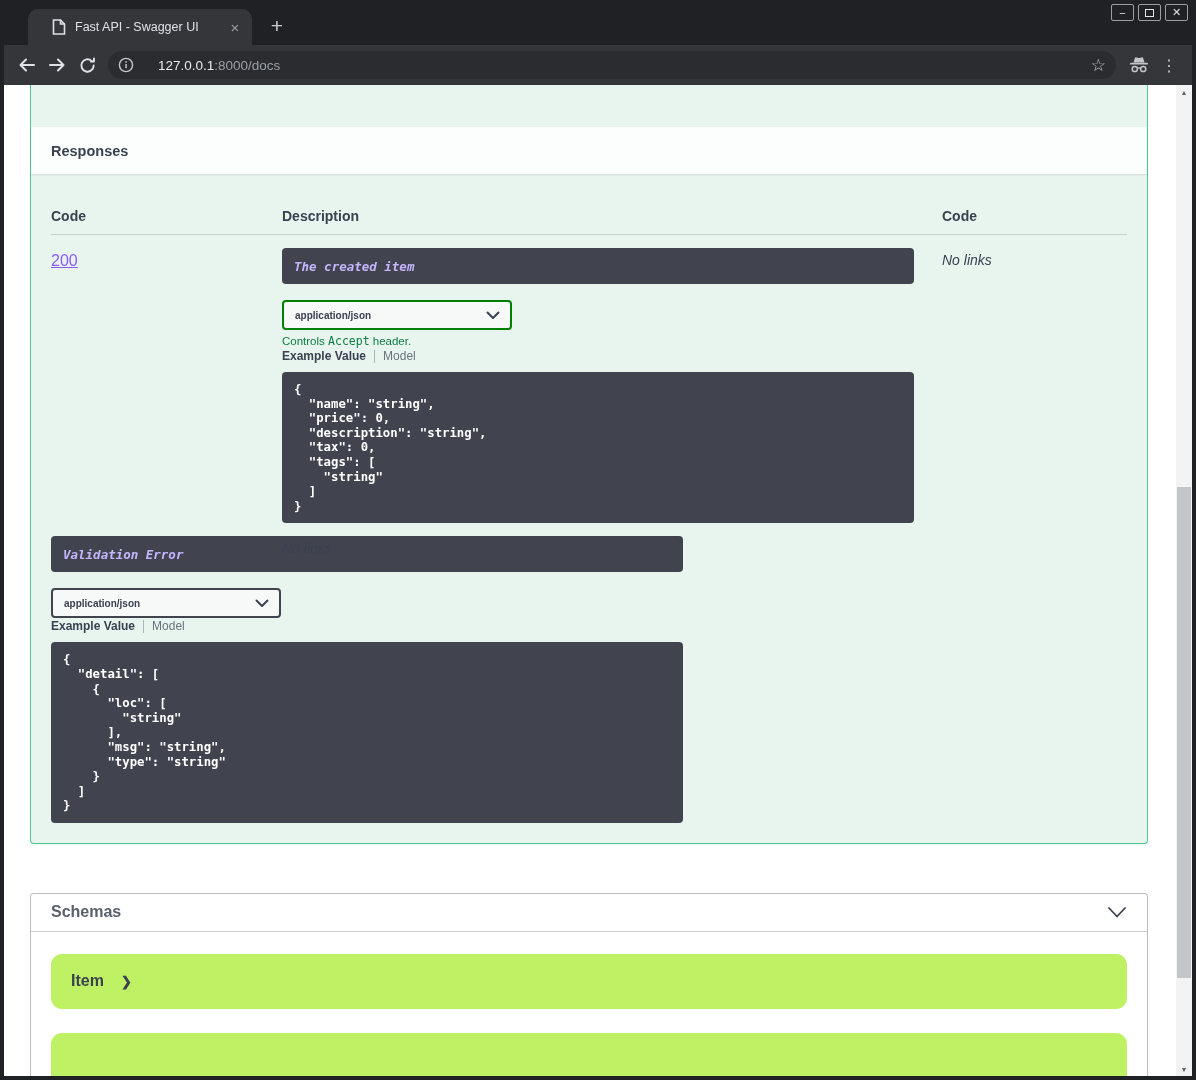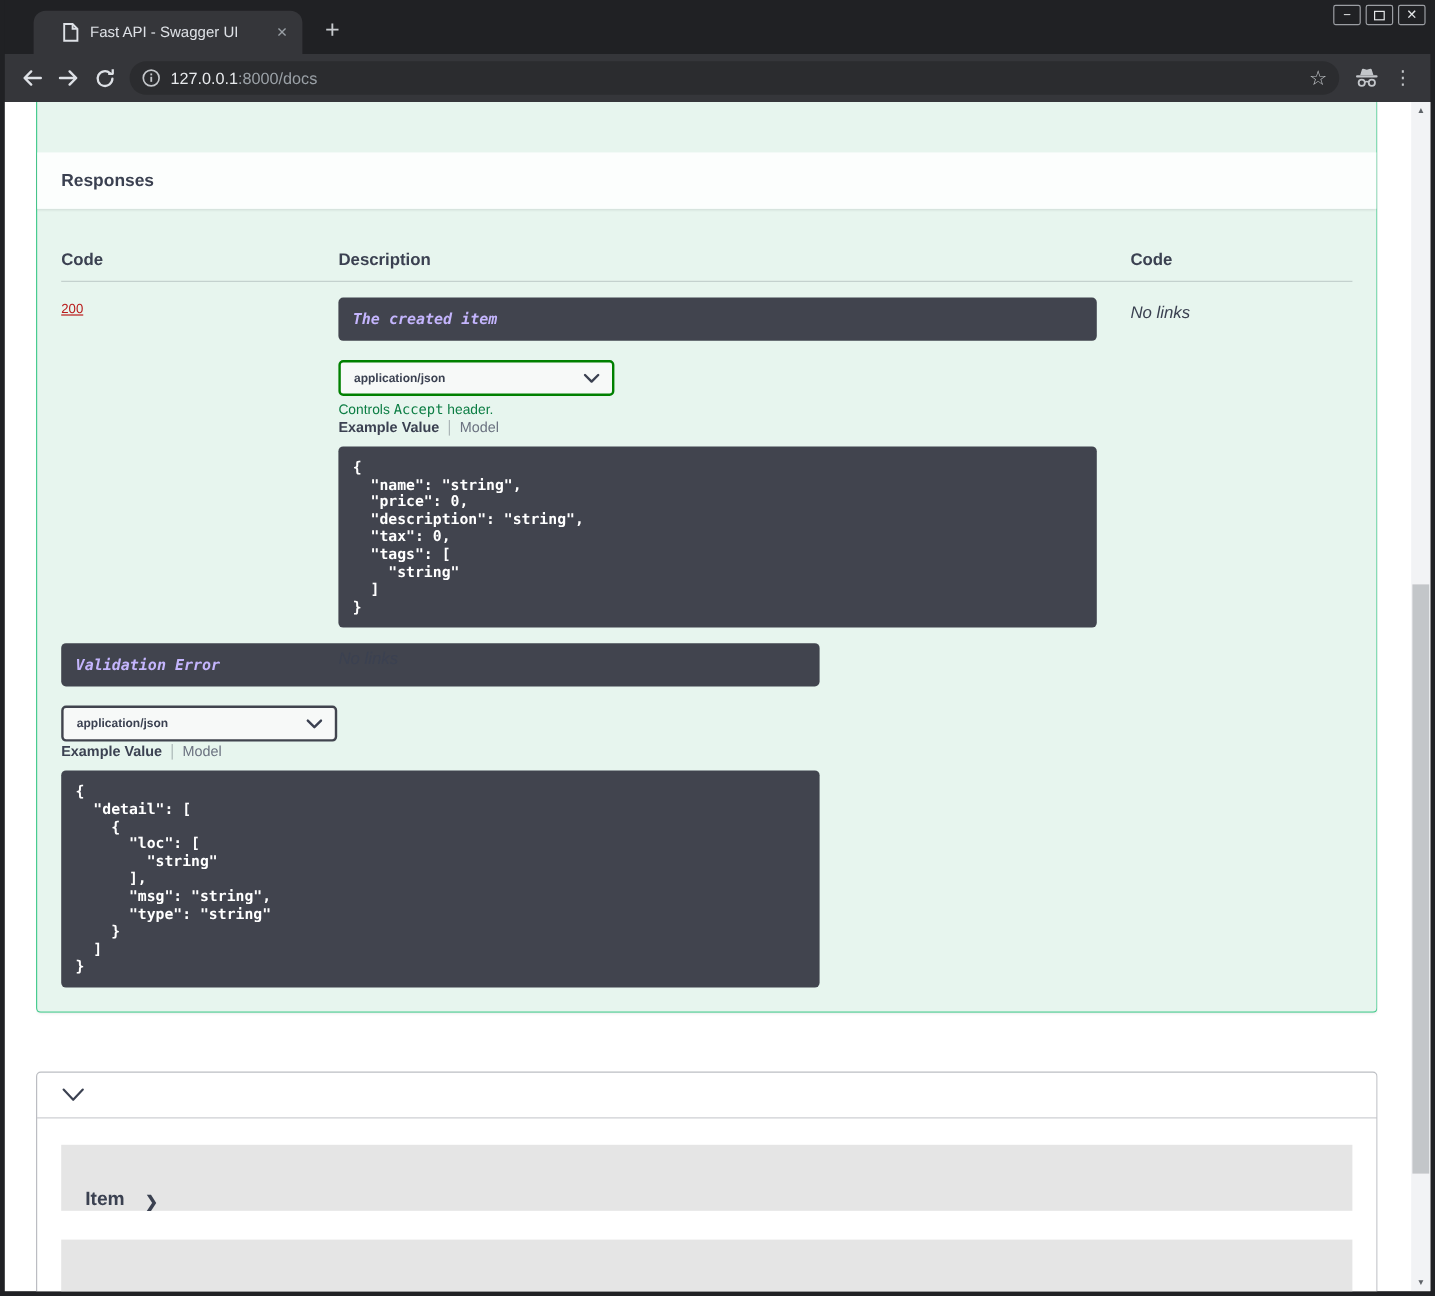--- a/index.html
+++ b/index.html
@@ -16,42 +16,42 @@
   .tab-close { color:#9aa0a6; font-size:15px; width:18px; height:18px; display:flex; align-items:center; justify-content:center; border-radius:50%; cursor:pointer; }
   .newtab { position:absolute; left:260px; top:13px; color:#c7cace; font-size:21px; font-weight:300; width:26px; height:26px; display:flex; align-items:center; justify-content:center; cursor:pointer; }
   .win-controls { position:absolute; top:4px; right:4px; display:flex; gap:4px; }
   .win-btn { width:23px; height:17px; border:1px solid #9b9ea3; border-radius:2px; color:#e4e6e8; display:flex; align-items:center; justify-content:center; font-size:11px; cursor:pointer; }
   .win-btn .maxbox { width:9px; height:8px; border:1px solid #e4e6e8; }
 
   
   .toolbar { height:40px; background:#35363a; display:flex; align-items:center; padding:0 8px; flex:0 0 auto; }
   .nav-ico { width:30px; height:30px; display:flex; align-items:center; justify-content:center; cursor:pointer; flex:0 0 auto; }
   .urlbar { height:28px; background:#2b2c2f; border-radius:14px; flex:1; margin:0 8px 0 6px; display:flex; align-items:center; padding:0 8px 0 10px; }
-  .url-text { font-size:13.5px; margin-left:8px; flex:1; white-space:nowrap; overflow:hidden; }
+  .url-text { font-size:13.5px; margin-left:24px; flex:1; white-space:nowrap; overflow:hidden; }
   .url-host { color:#e8eaed; }
   .url-rest { color:#9aa0a6; }
   .star { color:#c3c6ca; font-size:17px; margin:0 2px; cursor:pointer; }
   .right-ico { width:30px; height:30px; display:flex; align-items:center; justify-content:center; cursor:pointer; flex:0 0 auto; }
   .menu-dots { color:#c3c6ca; font-size:16px; letter-spacing:0; }
 
   
   .page { flex:1; background:#ffffff; position:relative; overflow:hidden; }
   .content { position:absolute; left:26px; top:0; width:1118px; height:100%; overflow:hidden; }
 
   
   .opblock { border:1px solid #49cc90; border-top:none; border-radius:0 0 4px 4px; background:#e7f5ee; box-shadow:0 0 3px rgba(0,0,0,.12); }
   .opblock-spacer { height:42px; }
   .section-header { background:rgba(255,255,255,.85); box-shadow:0 1px 2px rgba(0,0,0,.1); height:47px; display:flex; align-items:center; padding:12px 20px; }
   .section-header h4 { font-size:14.5px; font-weight:bold; color:#3b4151; }
 
   .rtable { padding:0 20px 20px 20px; }
   .rhead { display:grid; grid-template-columns:231px 660px 187px; padding:34px 0 10px 0; border-bottom:1px solid rgba(59,65,81,.2); }
   .rhead div { font-size:14px; font-weight:bold; color:#3b4151; }
   .rrow { display:grid; grid-template-columns:231px 660px 187px; padding-top:13px; }
-  .rcode { font-size:11px; color:#b91c1c; padding-top:4px;text-decoration:underline; }
+  .rcode { font-size:16px; color:#8b5cf6; padding-top:4px;text-decoration:underline; }
   .rlinks { font-size:14px; color:#3b4151; font-style:italic; padding-top:4px; }
 
   .md-box { width:632px; background:#41444e; border-radius:4px; padding:9px 12px; }
   .md-box span { color:#c4b5fd; font-family:"DejaVu Sans Mono", monospace; font-style:italic; font-weight:bold; font-size:12.5px; }
 
   .mt-select { margin-top:16px; width:230px; height:30px; background:#f7f9f8; border:2px solid #41444e; border-radius:4px; display:flex; align-items:center; padding:0 10px 0 11px; cursor:pointer; }
   .mt-select.accept { border-color:#008000; }
   .mt-select .sel-label { font-size:10px; font-weight:bold; color:#3b4151; flex:1; }
   .accept-note { margin-top:4px; font-size:11.5px; color:#0b7d43; }
   .accept-note .mono { font-family:"DejaVu Sans Mono", monospace; }
@@ -61,21 +61,21 @@
   .tab-sep { width:1px; height:13px; background:rgba(59,65,81,.35); margin:0 8px; }
   .tab-model { font-size:12px; color:#6b7280; cursor:pointer; }
 
   pre.code { margin-top:9px; width:632px; background:#41444e; border-radius:4px; padding:10px 12px; color:#ffffff; font-family:"DejaVu Sans Mono", monospace; font-size:12.3px; line-height:14.6px; font-weight:bold; white-space:pre; overflow:hidden; }
 
   
   .models { margin-top:49px; background:#ffffff; border:1px solid rgba(59,65,81,.35); border-radius:4px; }
   .models-header { height:38px; display:flex; align-items:center; padding:0 20px; border-bottom:1px solid rgba(59,65,81,.25); cursor:pointer; }
   .models-header h4 { font-size:16px; font-weight:bold; color:#5a616c; flex:1; }
   .models-body { padding:22px 20px 20px 20px; }
-  .model-row { background:#e5e5e5; border-radius:0; height:55px; display:flex; align-items:flex-end; padding:0 20px; cursor:pointer; }
+  .model-row { background:#bef264; border-radius:11px; height:55px; display:flex; align-items:center; padding:0 20px; cursor:pointer; }
   .model-row + .model-row { margin-top:24px; }
   .model-name { font-size:16px; font-weight:bold; color:#3b4151; }
   .model-arrow { margin-left:17px; font-size:13px; font-weight:bold; color:#3b4151; }
 
   
   .scrollbar { position:absolute; top:0; right:0; width:16px; height:100%; background:#f2f3f5; }
   .sb-arrow { position:absolute; left:0; width:16px; height:14px; color:#5f6368; font-size:7px; display:flex; align-items:center; justify-content:center; cursor:pointer; }
   .sb-up { top:0; }
   .sb-down { bottom:0; }
   .sb-thumb { position:absolute; left:1px; width:14px; top:402px; height:491px; background:#c3c6c9; cursor:pointer; }
@@ -221,20 +221,21 @@
   ]
 }</pre>
             </div>
             <div class="rlinks">No links</div>
           </div>
         </div>
       </div>
 
       <div class="models">
         <div class="models-header">
+          <h4>Schemas</h4>
           <svg width="20" height="13" viewBox="0 0 20 13">
             <path d="M2 2 L10 10.5 L18 2" stroke="#3b4151" stroke-width="1.8" fill="none" stroke-linecap="round" stroke-linejoin="round"></path>
           </svg>
         </div>
         <div class="models-body">
           <div class="model-row">
             <span class="model-name">Item</span>
             <span class="model-arrow">❯</span>
           </div>
           <div class="model-row">

